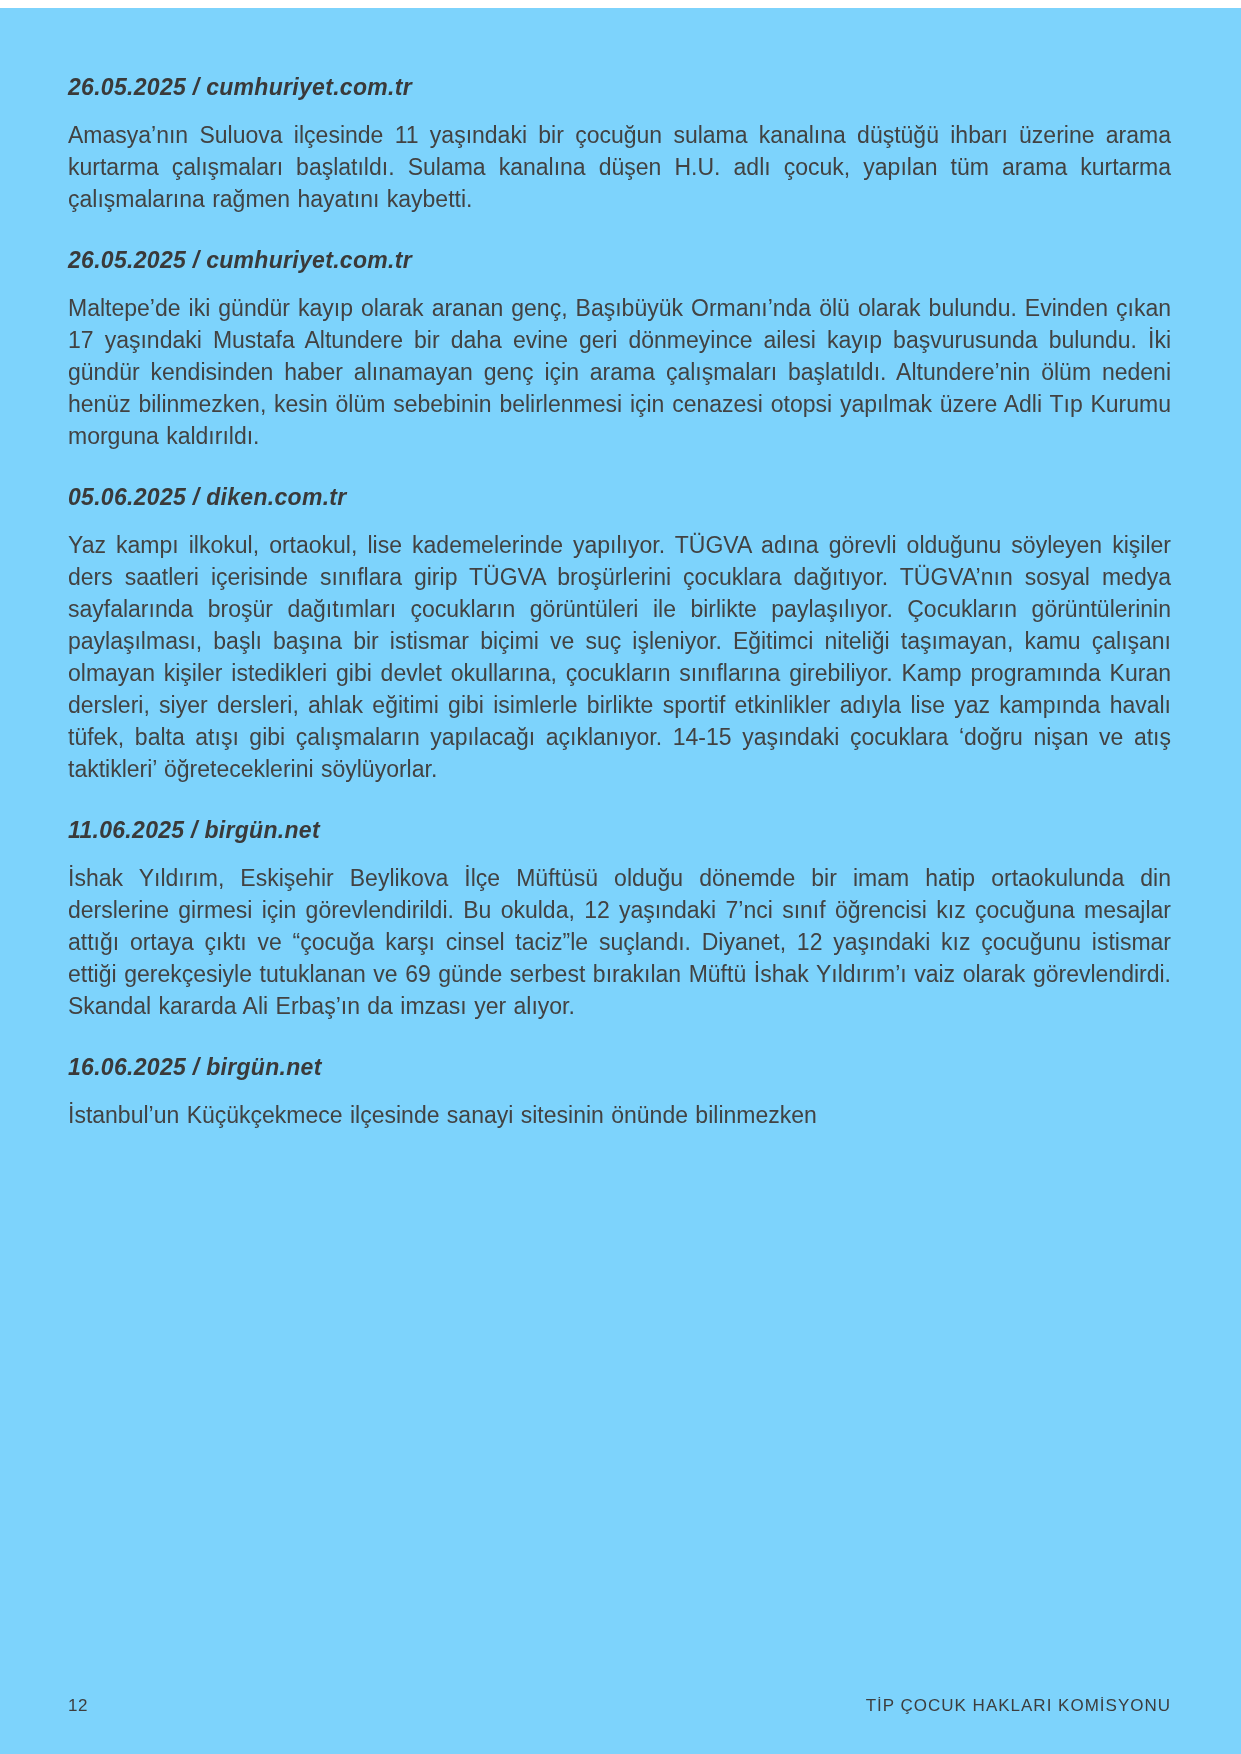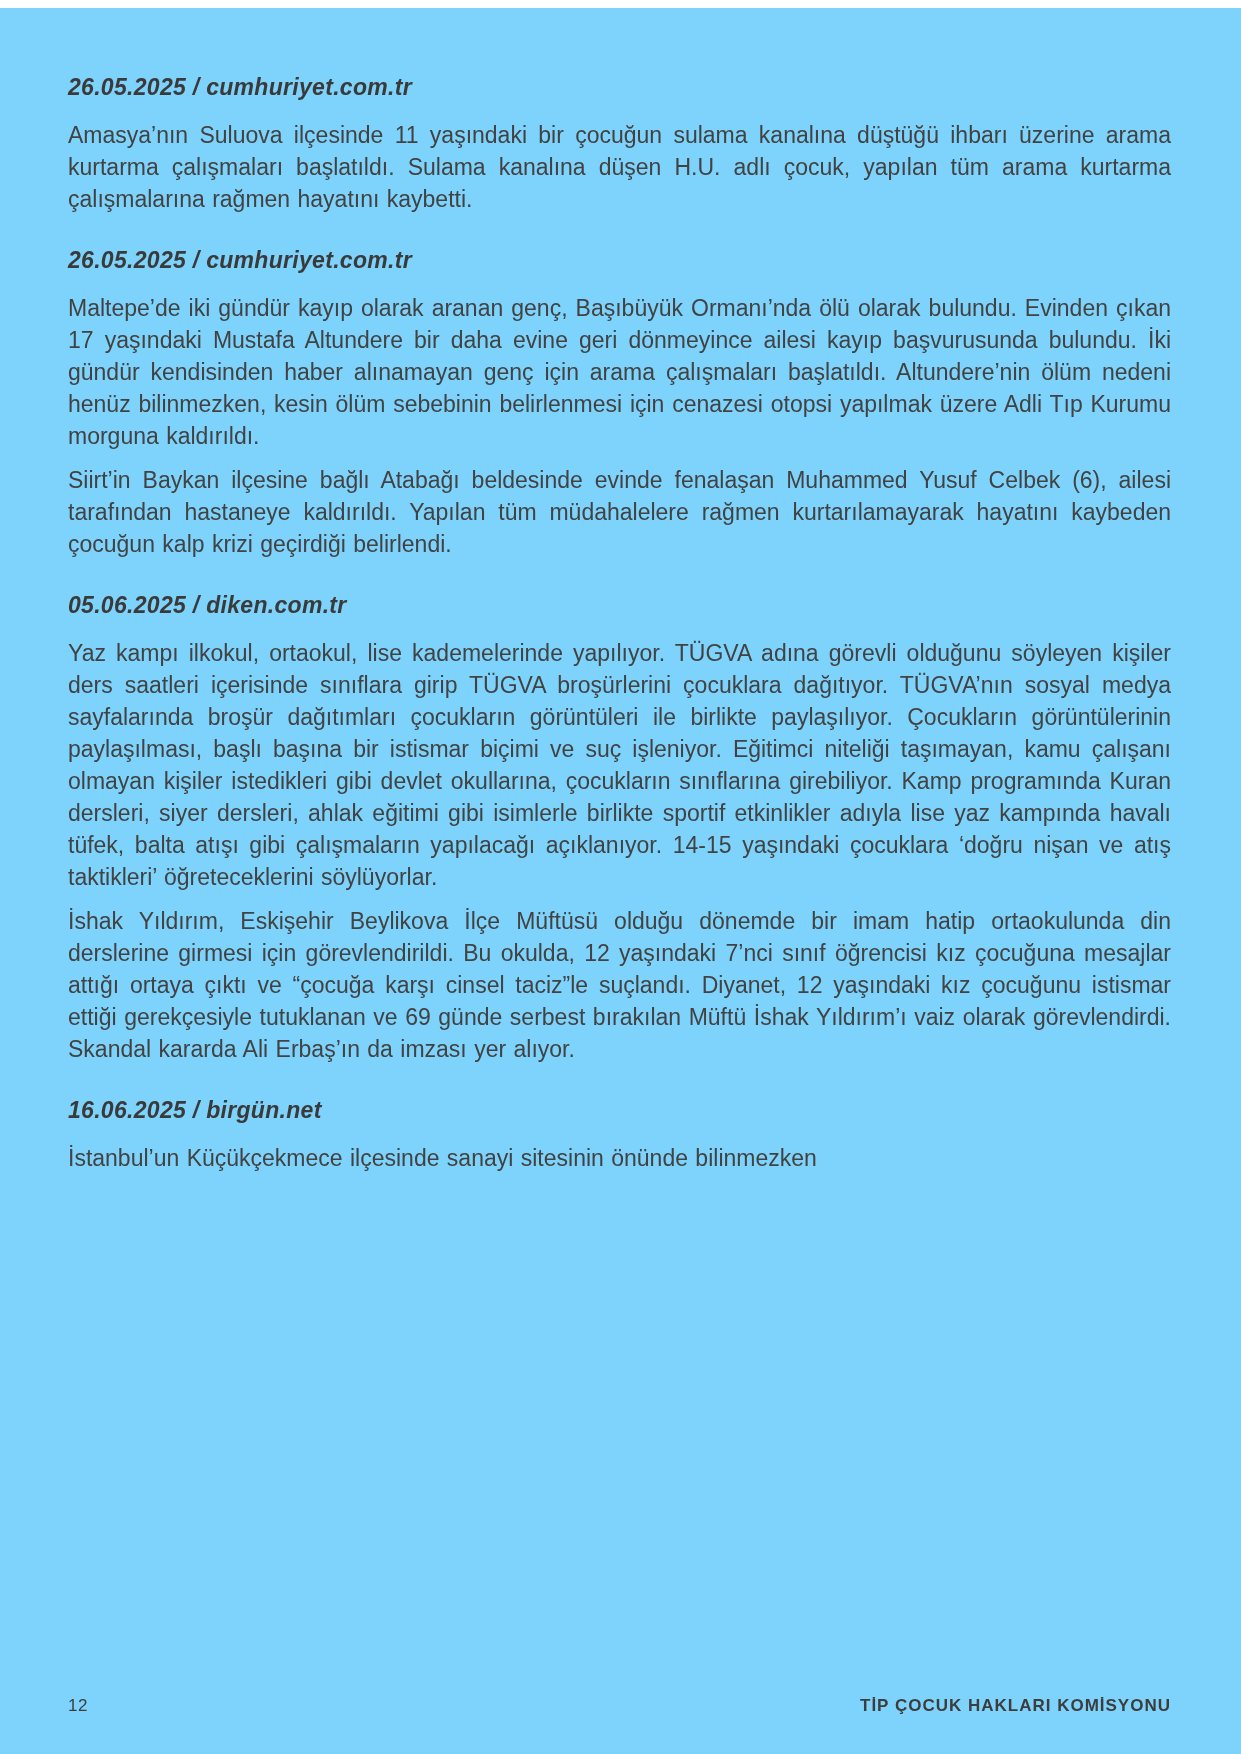--- a/index.html
+++ b/index.html
@@ -45,48 +45,48 @@
     bottom: 46px;
     display: flex;
     justify-content: space-between;
     align-items: baseline;
     font-size: 17px;
     color: #3d3d3d;
   }
   .footer-page-number { letter-spacing: 0.5px; }
   .footer-commission {
     letter-spacing: 1px;
-    font-weight: 700;
+    font-weight: 400;
   }
 </style>
 </head>
 <body>
 
 <div class="page">
 
   <section class="entry">
     <h2 class="entry-heading">26.05.2025 / cumhuriyet.com.tr</h2>
     <p class="entry-body">Amasya’nın Suluova ilçesinde 11 yaşındaki bir çocuğun sulama kanalına düştüğü ihbarı üzerine arama kurtarma çalışmaları başlatıldı. Sulama kanalına düşen H.U. adlı çocuk, yapılan tüm arama kurtarma çalışmalarına rağmen hayatını kaybetti.</p>
   </section>
 
   <section class="entry">
     <h2 class="entry-heading">26.05.2025 / cumhuriyet.com.tr</h2>
     <p class="entry-body">Maltepe’de iki gündür kayıp olarak aranan genç, Başıbüyük Ormanı’nda ölü olarak bulundu. Evinden çıkan 17 yaşındaki Mustafa Altundere bir daha evine geri dönmeyince ailesi kayıp başvurusunda bulundu. İki gündür kendisinden haber alınamayan genç için arama çalışmaları başlatıldı. Altundere’nin ölüm nedeni henüz bilinmezken, kesin ölüm sebebinin belirlenmesi için cenazesi otopsi yapılmak üzere Adli Tıp Kurumu morguna kaldırıldı.</p>
   </section>
 
   <section class="entry">
-    <p class="entry-body">Siirt’in Baykan ilçesine bağlı Atabağı beldesinde evinde fenalaşan Muhammed Yusuf Celbek (6), ailesi tarafından hastaneye kaldırıldı. Yapılan tüm müdahalelere rağmen kurtarılamayarak hayatını kaybeden çocuğun kalp krizi geçirdiği belirlendi.</p>
   </section>
 
   <section class="entry">
     <h2 class="entry-heading">05.06.2025 / diken.com.tr</h2>
     <p class="entry-body">Yaz kampı ilkokul, ortaokul, lise kademelerinde yapılıyor. TÜGVA adına görevli olduğunu söyleyen kişiler ders saatleri içerisinde sınıflara girip TÜGVA broşürlerini çocuklara dağıtıyor. TÜGVA’nın sosyal medya sayfalarında broşür dağıtımları çocukların görüntüleri ile birlikte paylaşılıyor. Çocukların görüntülerinin paylaşılması, başlı başına bir istismar biçimi ve suç işleniyor. Eğitimci niteliği taşımayan, kamu çalışanı olmayan kişiler istedikleri gibi devlet okullarına, çocukların sınıflarına girebiliyor. Kamp programında Kuran dersleri, siyer dersleri, ahlak eğitimi gibi isimlerle birlikte sportif etkinlikler adıyla lise yaz kampında havalı tüfek, balta atışı gibi çalışmaların yapılacağı açıklanıyor. 14-15 yaşındaki çocuklara ‘doğru nişan ve atış taktikleri’ öğreteceklerini söylüyorlar.</p>
   </section>
 
   <section class="entry">
+    <h2 class="entry-heading">11.06.2025 / birgün.net</h2>
     <p class="entry-body">İshak Yıldırım, Eskişehir Beylikova İlçe Müftüsü olduğu dönemde bir imam hatip ortaokulunda din derslerine girmesi için görevlendirildi. Bu okulda, 12 yaşındaki 7’nci sınıf öğrencisi kız çocuğuna mesajlar attığı ortaya çıktı ve “çocuğa karşı cinsel taciz”le suçlandı. Diyanet, 12 yaşındaki kız çocuğunu istismar ettiği gerekçesiyle tutuklanan ve 69 günde serbest bırakılan Müftü İshak Yıldırım’ı vaiz olarak görevlendirdi. Skandal kararda Ali Erbaş’ın da imzası yer alıyor.</p>
   </section>
 
   <section class="entry">
     <h2 class="entry-heading">16.06.2025 / birgün.net</h2>
     <p class="entry-body">İstanbul’un Küçükçekmece ilçesinde sanayi sitesinin önünde bilinmezken</p>
   </section>
 
   <div class="page-footer">
     <span class="footer-page-number">12</span>

